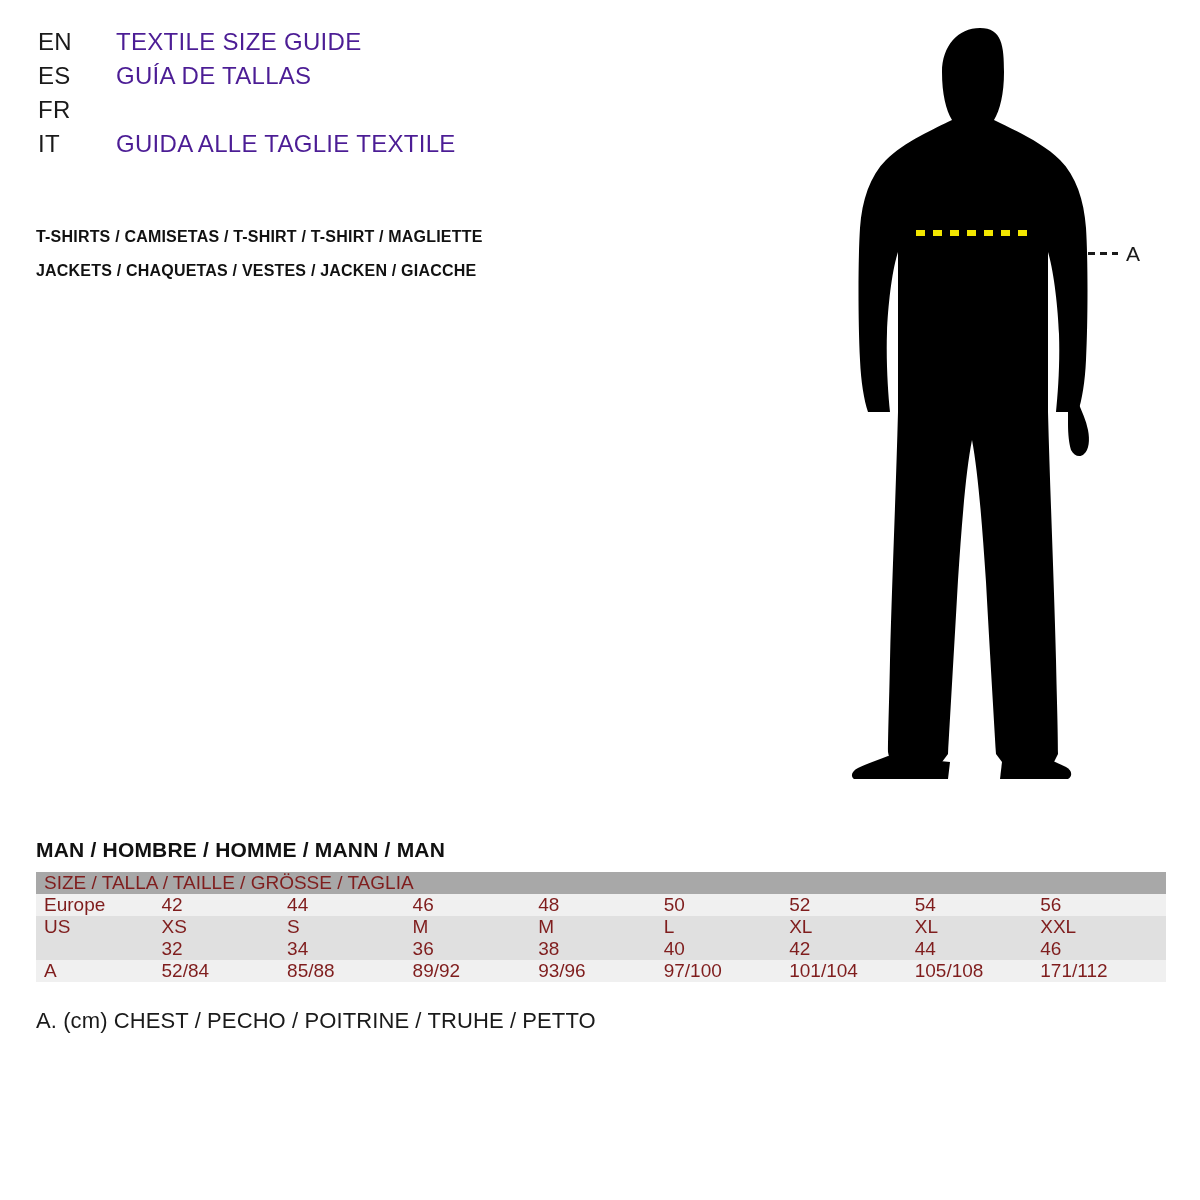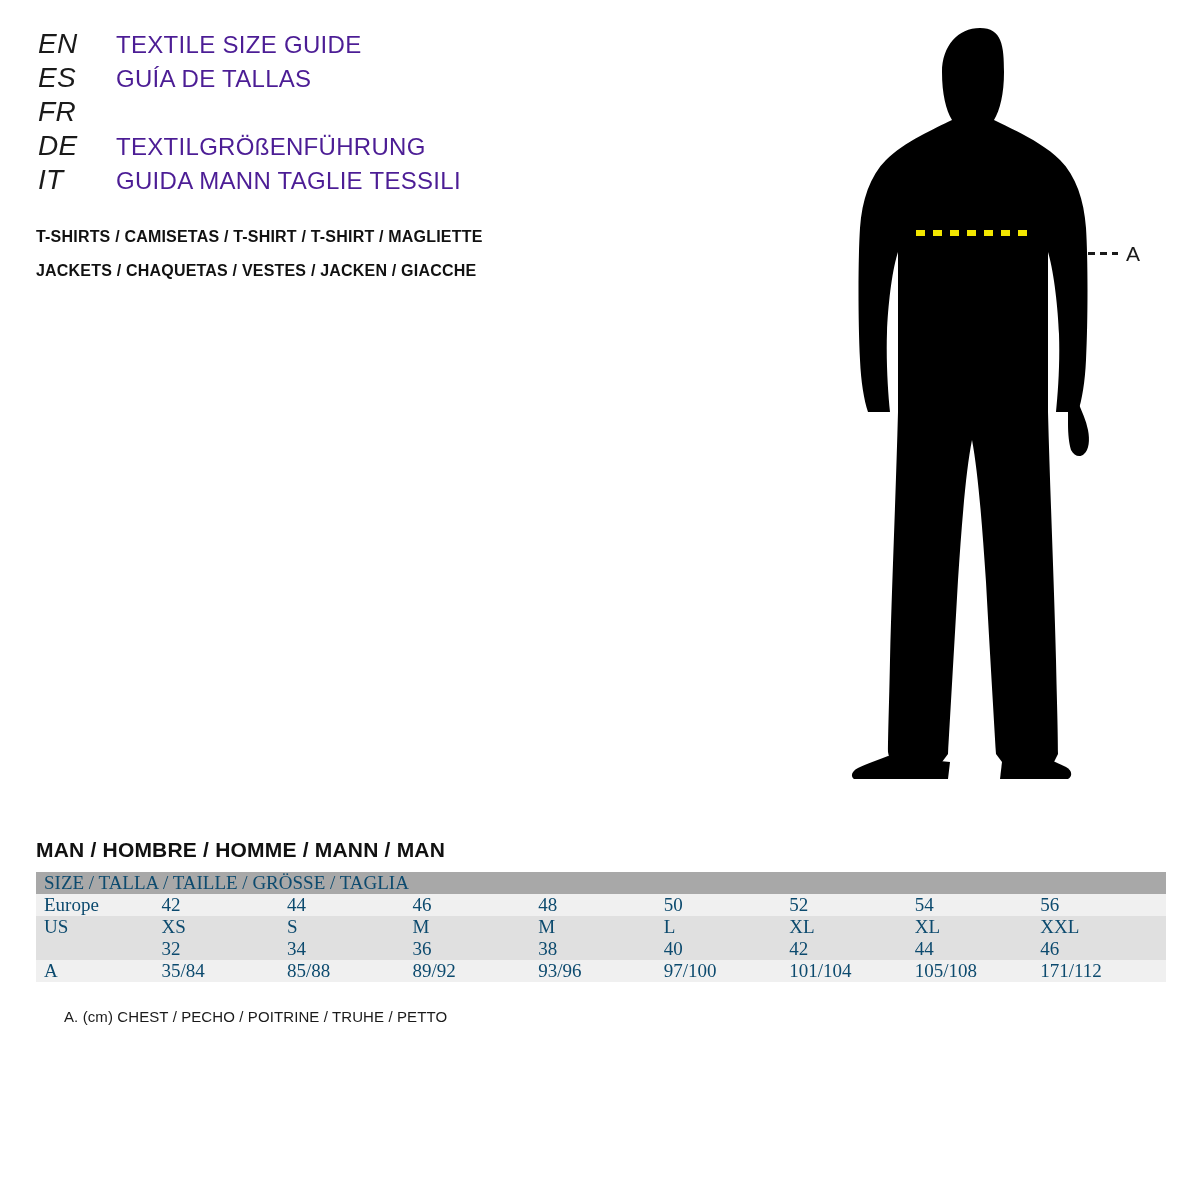--- a/index.html
+++ b/index.html
@@ -28,24 +28,23 @@
     top: 28px;
     width: 720px;
   }
   .lang-row {
     display: flex;
     align-items: baseline;
     height: 34px;
   }
   .lang-code {
     width: 78px;
-    font-size: 28px;
+    font-size: 24px;
     letter-spacing: 0.3px;
     color: #1a1a1a;
-    font-style: italic;
   }
   .lang-text {
     font-size: 24px;
     letter-spacing: 0.3px;
     color: #4c1d95;
   }
 
   .category-block {
     position: absolute;
     left: 36px;
@@ -101,71 +100,65 @@
     color: #111111;
     margin-bottom: 10px;
   }
   table.size-table {
     border-collapse: collapse;
     width: 1130px;
     table-layout: fixed;
   }
   table.size-table td {
     font-size: 19px;
-    color: #0c4a6e;
+    color: #7f1d1d;
     padding: 0;
     height: 17px;
     vertical-align: middle;
-    font-family: Liberation Serif, serif;
   }
   .row-head td {
     background: #a8a8a8;
     font-size: 19px;
     color: #1f1f1f;
   }
   .row-light td { background: #f0f0f0; }
   .row-dark td  { background: #e0e0e0; }
   .col-label {
     width: 165px;
     padding-left: 8px !important;
     text-align: left;
   }
   .cell-val { text-align: left; }
   .footnote {
     margin-top: 26px;
-    font-size: 15px;
+    font-size: 22px;
     color: #1a1a1a;
     letter-spacing: 0.1px;
-    margin-left: 28px;
   }
 </style>
 </head>
 <body>
 
 <div class="page">
 
   <div class="lang-block">
     <div class="lang-row">
       <span class="lang-code">EN</span>
       <span class="lang-text">TEXTILE SIZE GUIDE</span>
     </div>
     <div class="lang-row">
       <span class="lang-code">ES</span>
       <span class="lang-text">GUÍA DE TALLAS</span>
     </div>
     <div class="lang-row">
       <span class="lang-code">FR</span>
     </div>
     <div class="lang-row">
-      <span class="lang-code">DE</span>
-      <span class="lang-text">TEXTILGRÖßENFÜHRUNG</span>
-    </div>
-    <div class="lang-row">
       <span class="lang-code">IT</span>
-      <span class="lang-text">GUIDA MANN TAGLIE TESSILI</span>
+      <span class="lang-text">GUIDA ALLE TAGLIE TEXTILE</span>
     </div>
   </div>
 
   <div class="category-block">
     <div class="category-line">T-SHIRTS / CAMISETAS / T-SHIRT / T-SHIRT / MAGLIETTE</div>
     <div class="category-line">JACKETS / CHAQUETAS / VESTES / JACKEN / GIACCHE</div>
   </div>
 
   <div class="figure-wrap">
     <svg width="340" height="780" viewBox="0 0 340 780">
@@ -255,21 +248,21 @@
         <td class="cell-val">34</td>
         <td class="cell-val">36</td>
         <td class="cell-val">38</td>
         <td class="cell-val">40</td>
         <td class="cell-val">42</td>
         <td class="cell-val">44</td>
         <td class="cell-val">46</td>
       </tr>
       <tr class="row-light">
         <td class="col-label">A</td>
-        <td class="cell-val">35/84</td>
+        <td class="cell-val">52/84</td>
         <td class="cell-val">85/88</td>
         <td class="cell-val">89/92</td>
         <td class="cell-val">93/96</td>
         <td class="cell-val">97/100</td>
         <td class="cell-val">101/104</td>
         <td class="cell-val">105/108</td>
         <td class="cell-val">171/112</td>
       </tr>
     </tbody>
       </table>

